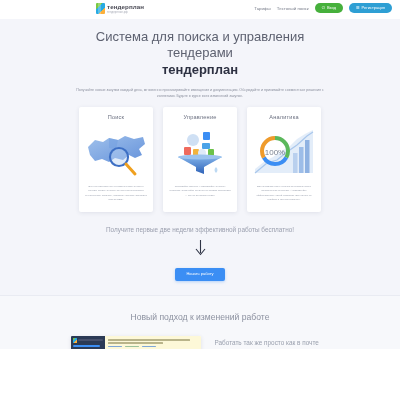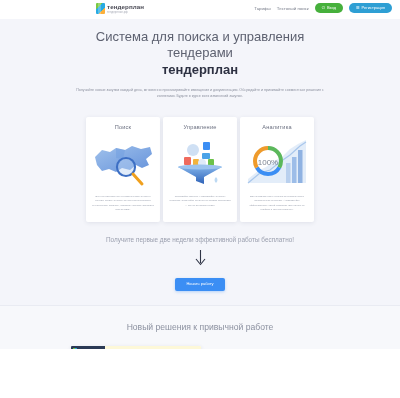--- a/index.html
+++ b/index.html
@@ -47,22 +47,22 @@
     max-width: 260px; margin: 0 auto;
   }
   .hero h1 .brand { display: block; font-weight: 700; color: #2d3142; margin-top: 1px; }
   .hero p {
     margin: 9px auto 0; max-width: 255px;
     font-size: 3.6px; line-height: 1.75; color: #8b909e;
   }
 
   
   .cards {
-    display: flex; justify-content: center; gap: 3px;
-    margin-top: 18px;
+    display: flex; justify-content: center; gap: 10px;
+    margin-top: 8px;
   }
   .card {
     width: 74px; height: 105px; background: #fff; border-radius: 2px;
     box-shadow: 0 1px 4px rgba(40,50,90,.10);
     padding: 7px 6px 6px; display: flex; flex-direction: column; align-items: center;
   }
   .card-title { font-size: 5.6px; color: #6b7080; letter-spacing: .2px; }
   .card-art { width: 100%; height: 56px; margin-top: 5px; display: flex; align-items: center; justify-content: center; }
   .card-text {
     margin-top: 4px; font-size: 2.5px; line-height: 1.7; color: #9aa0ae; text-align: center;
@@ -214,21 +214,21 @@
   <div class="cta">
     <div class="cta-line">Получите первые две недели эффективной работы бесплатно!</div>
     <svg class="cta-arrow" width="13" height="17" viewBox="0 0 13 17">
       <line x1="6.5" y1="1" x2="6.5" y2="14" stroke="#2f3445" stroke-width="1.1"></line>
       <path d="M2 10 L6.5 15.5 L11 10" fill="none" stroke="#2f3445" stroke-width="1.1"></path>
     </svg>
     <span class="btn-cta">Начать работу</span>
   </div>
 
   <div class="sec2">
-    <h2>Новый решения к привычной работе</h2>
+    <h2>Новый подход к изменений работе</h2>
     <div class="sec2-body">
 
       <div class="mock">
         <div class="mock-side">
           <div class="logo-row">
             <div class="mini-mark"></div>
             <div class="bar w80" style="flex:1;margin:0;background:#5a6casdf;"></div>
           </div>
           <div class="bar w90 active"></div>
           <div class="bar w80"></div>

